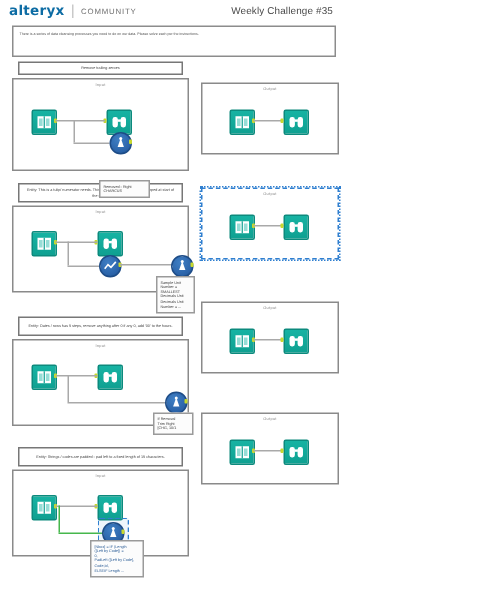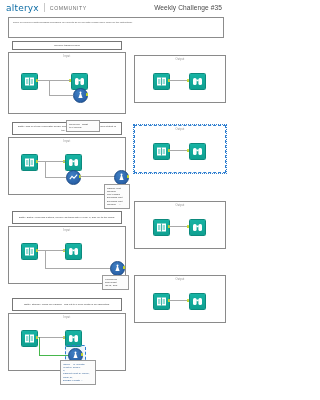--- a/index.html
+++ b/index.html
@@ -9,21 +9,21 @@
     font-family:"Liberation Sans",sans-serif;
     -webkit-font-smoothing:none;
   }
 
   
   .header{
     height:15px;background:#ffffff;display:flex;align-items:center;
     padding:0 6px;box-sizing:border-box;
   }
   .brand{
-    font-size:9px;font-weight:normal;color:#0d6ca4;letter-spacing:.2px;
+    font-size:9px;font-weight:bold;color:#0d6ca4;letter-spacing:.2px;
     font-family:"DejaVu Sans",sans-serif;
   }
   .divider{width:1px;height:9px;background:#c9c9c9;margin:0 5px;}
   .community{font-size:5.2px;color:#6e6e6e;letter-spacing:.55px;}
   .challenge{
     margin-left:auto;font-size:6.6px;color:#4a4a4a;letter-spacing:.1px;
     padding-right:2px;
   }
 
   

